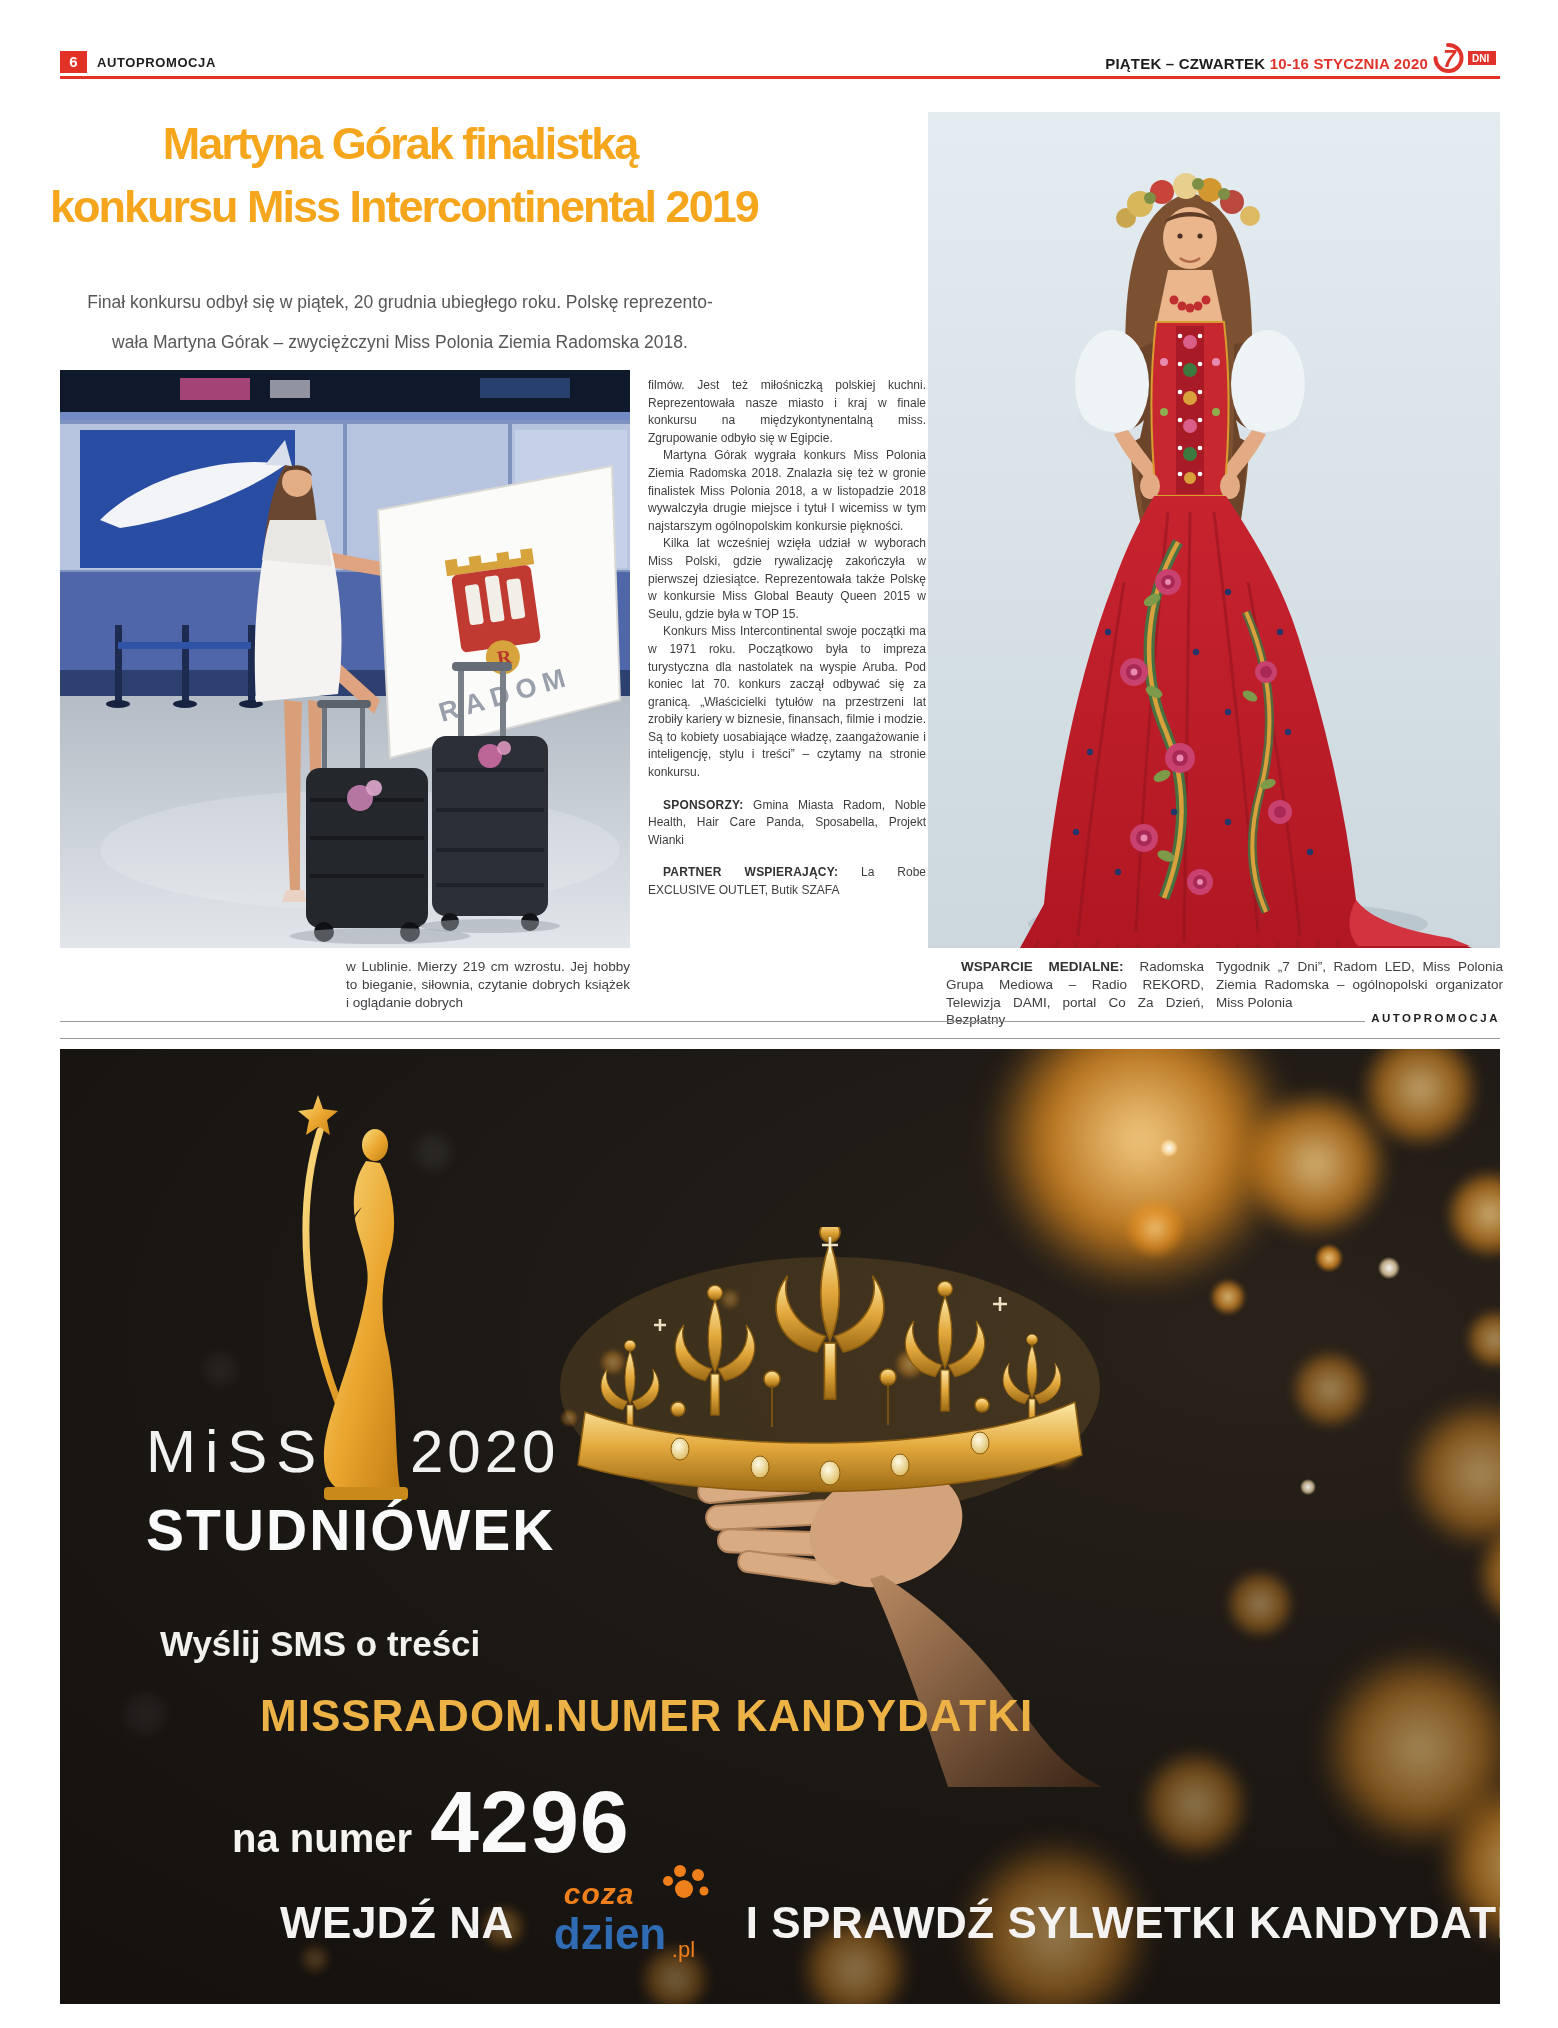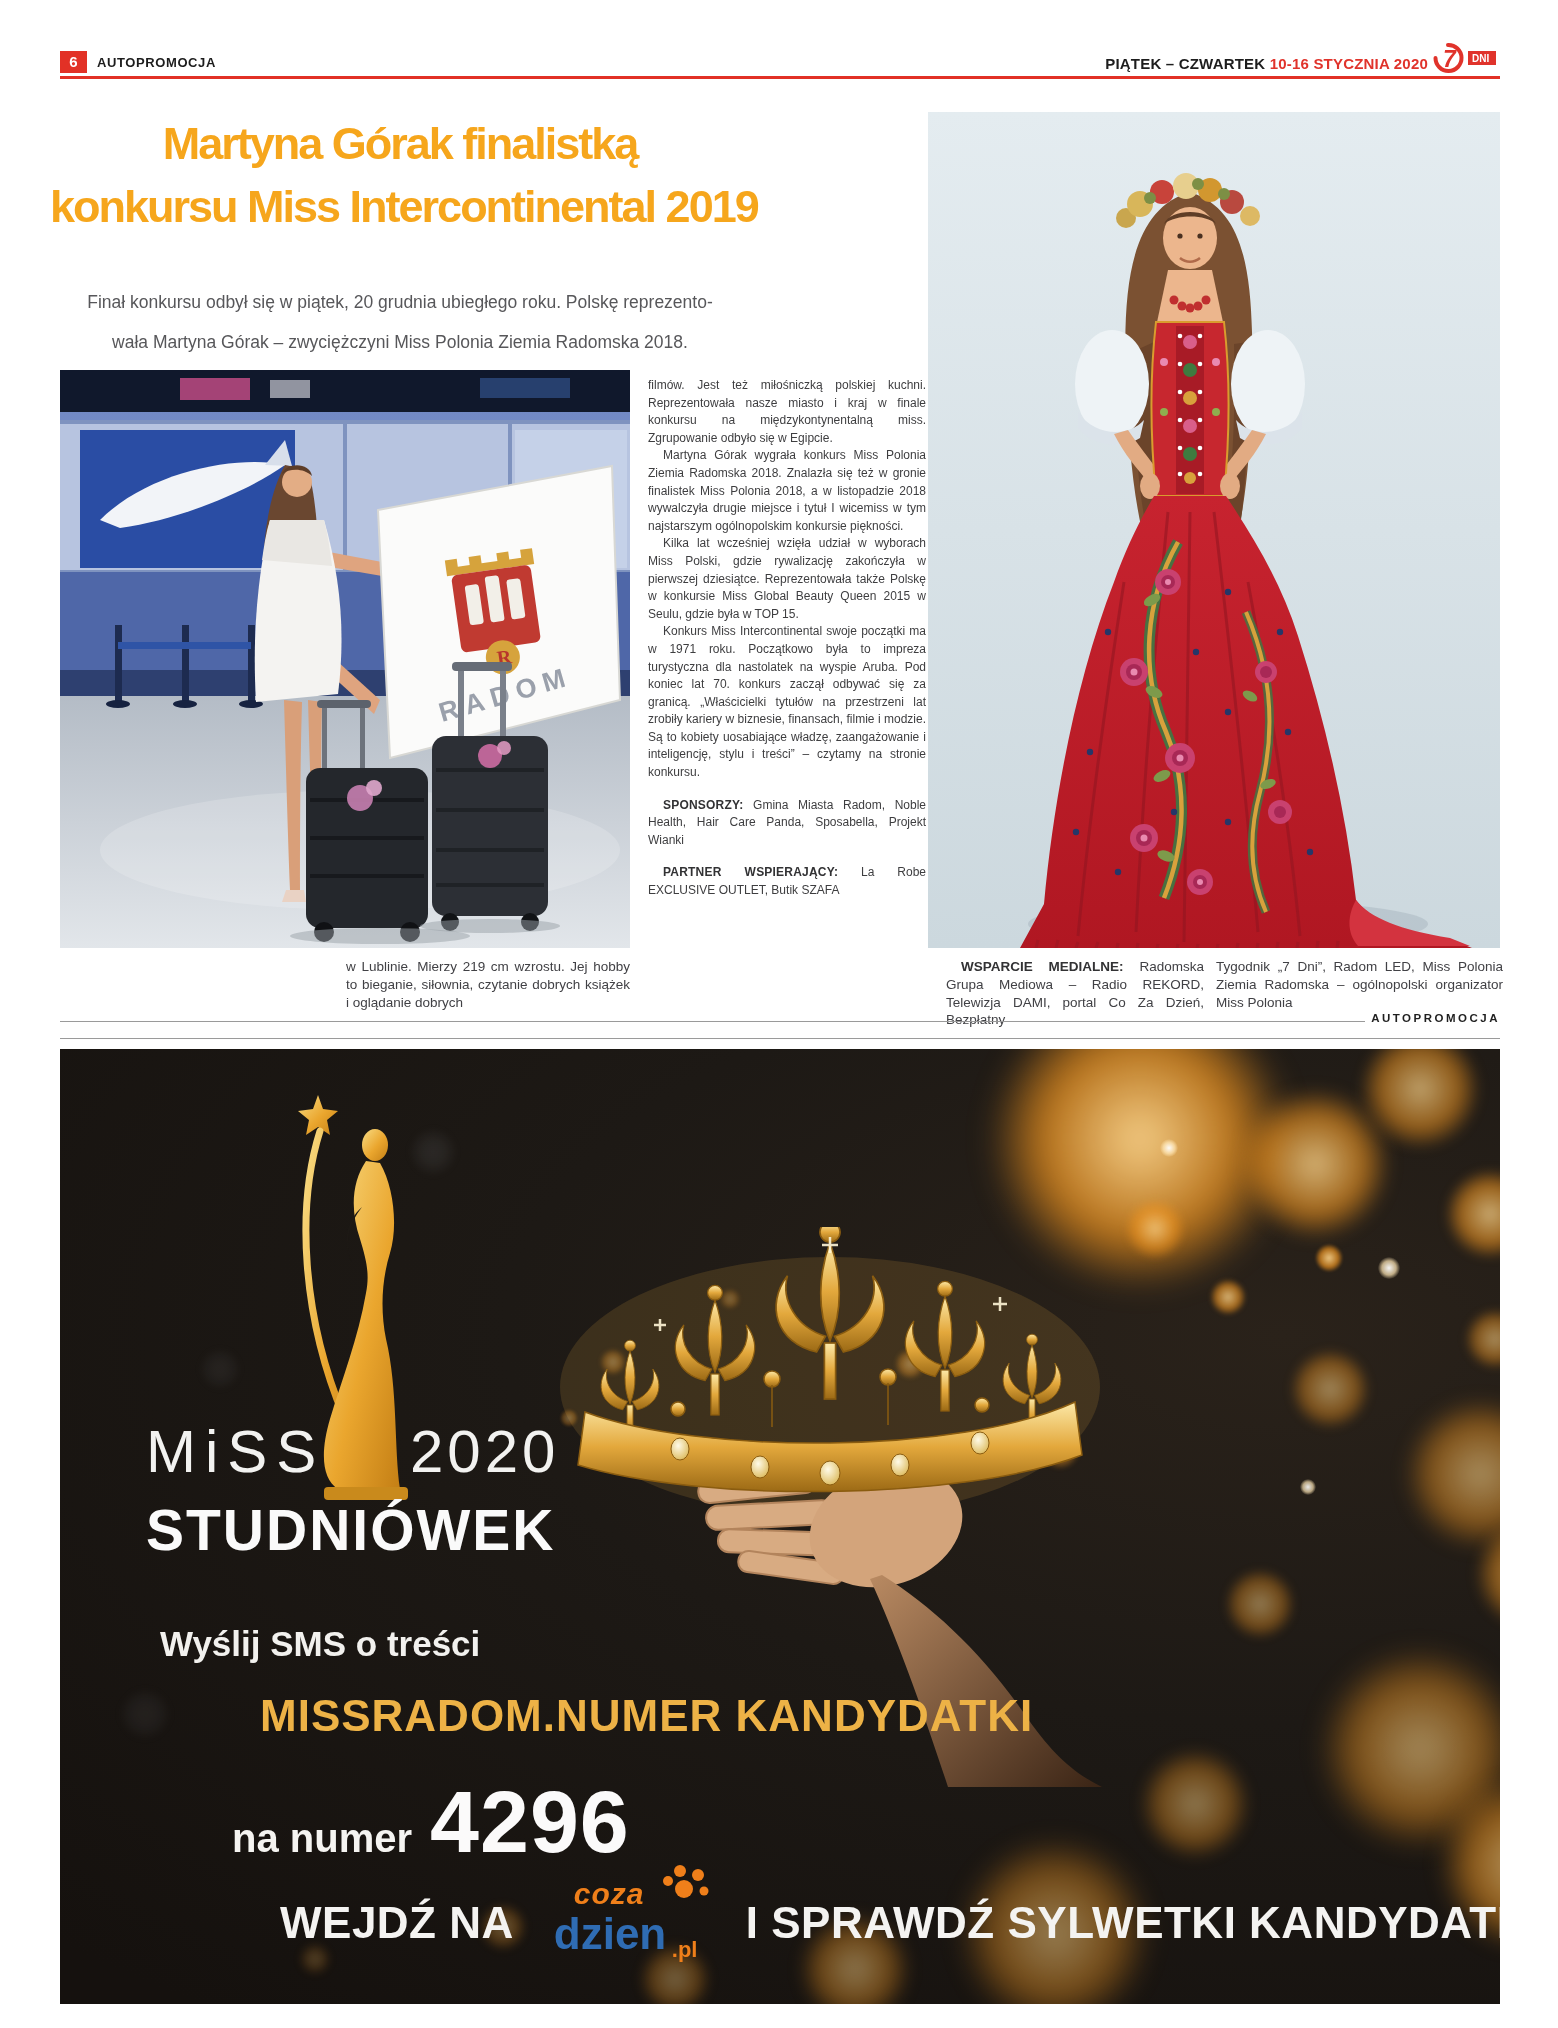--- a/index.html
+++ b/index.html
@@ -64,25 +64,25 @@
   .sms-intro{left:100px;top:575px;font-size:35px;font-weight:600;color:#f2f1ee;}
   .sms-code{left:200px;top:642px;font-size:44px;font-weight:700;color:#edb246;letter-spacing:1px;}
   .sms-row{left:172px;top:722px;display:flex;align-items:baseline;gap:18px;white-space:nowrap;}
   .sms-prefix{font-size:40px;font-weight:700;color:#f5f4f1;text-align:center;}
   .sms-number{font-size:88px;font-weight:700;color:#fbfafa;letter-spacing:1px;}
   .sms-cost{font-size:34px;font-weight:300;color:#dfdcd6;}
 
   .ad-footer{left:205px;top:826px;display:flex;align-items:center;gap:40px;white-space:nowrap;margin-left:15px;}
   .footer-pre,.footer-post{font-size:44px;font-weight:700;color:#f4f3f1;letter-spacing:.5px;}
   .cozadzien{position:relative;width:152px;height:96px;flex:0 0 auto;}
-  .cd-top{position:absolute;left:20px;top:2px;color:#ef7f1a;font-size:30px;font-weight:700;
+  .cd-top{position:absolute;left:10px;top:2px;color:#ef7f1a;font-size:30px;font-weight:700;
           font-style:italic;letter-spacing:1px;}
   .cd-main{position:absolute;left:0px;top:34px;color:#2f6cb3;font-size:44px;font-weight:700;
            letter-spacing:0px;}
-  .cd-tld{position:absolute;left:118px;top:62px;color:#ef7f1a;font-size:22px;font-weight:700;}
+  .cd-tld{position:absolute;left:118px;top:62px;color:#ef7f1a;font-size:22px;font-weight:400;}
   .cd-sun{position:absolute;left:104px;top:-12px;width:52px;height:46px;}
 </style>
 </head>
 <body>
 
 <div class="page">
 
   <div class="abs pagenum">6</div>
   <div class="abs section-label">AUTOPROMOCJA</div>
   <div class="abs dateline">

